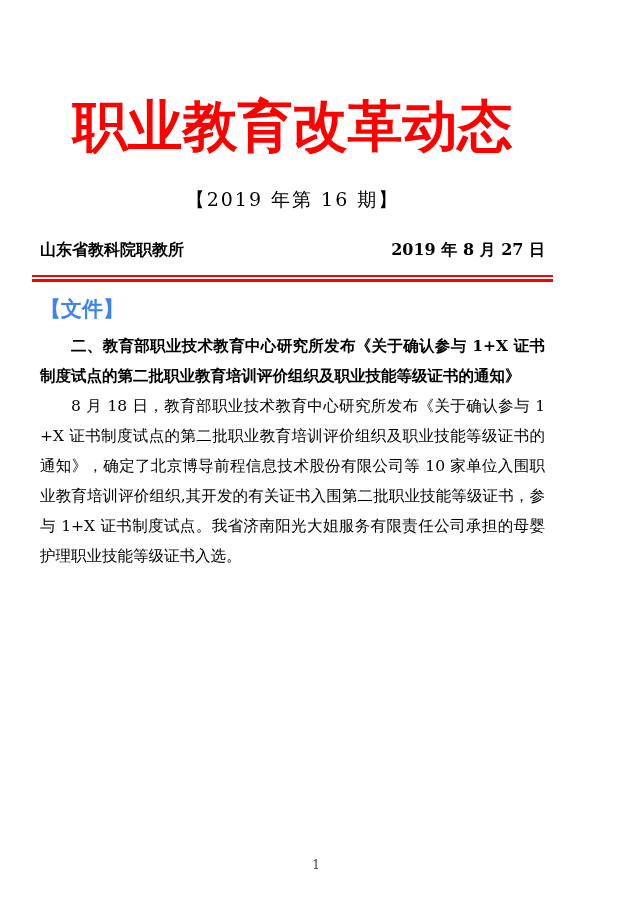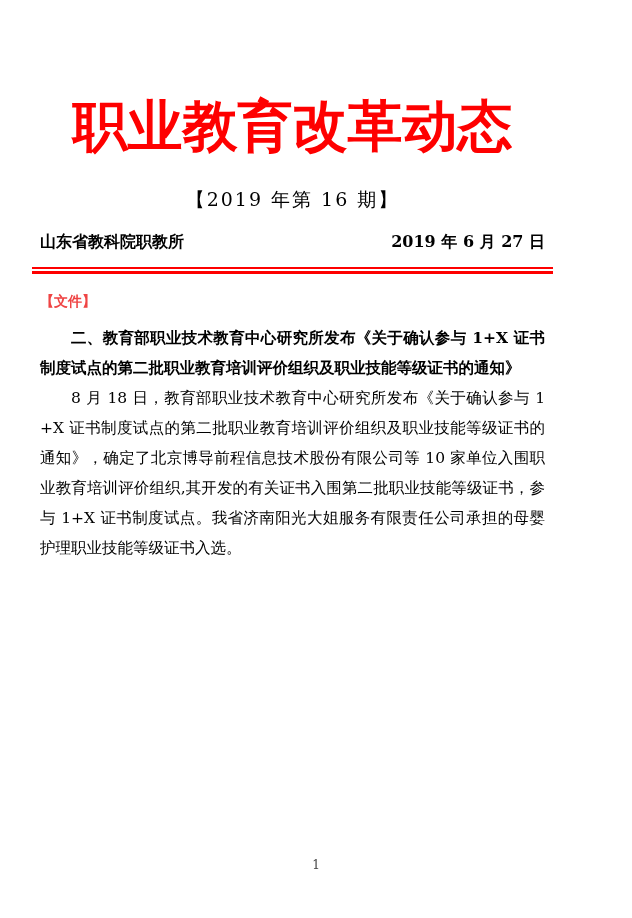--- a/index.html
+++ b/index.html
@@ -30,42 +30,42 @@
     font-family: "DejaVu Serif", serif;
   }
   .issue-line {
     margin-top: 16px;
     font-size: 19px;
     line-height: 26px;
     text-align: center;
     letter-spacing: 2px;
   }
   .header-row {
-    margin-top: 20px;
+    margin-top: 28px;
     display: flex;
     justify-content: space-between;
     align-items: baseline;
     font-weight: bold;
     font-size: 16px;
     line-height: 20px;
   }
   .red-rule {
     margin: 15px -8px 0 -8px;
     height: 2px;
     background: #ffffff;
     border-top: 2px solid #fe0000;
     border-bottom: 3px solid #fe0000;
   }
   .section-label {
     margin-top: 14px;
     font-family: "DejaVu Sans", sans-serif;
     font-weight: bold;
-    font-size: 14px;
+    font-size: 21px;
     line-height: 27px;
-    color: #ef4444;
+    color: #3b82f6;
   }
   .articles {
     margin-top: 8px;
   }
   .par {
     margin: 0;
     font-size: 15.5px;
     line-height: 30px;
     text-align: justify;
     text-indent: 2em;
@@ -89,21 +89,21 @@
 
 <div class="page">
   <div class="content">
 
     <div class="doc-title">职业教育改革动态</div>
 
     <div class="issue-line">【2019 年第 16 期】</div>
 
     <div class="header-row">
       <span>山东省教科院职教所</span>
-      <span>2019 年 6 月 27 日</span>
+      <span>2019 年 8 月 27 日</span>
     </div>
 
     <div class="red-rule"></div>
 
     <div class="section-label">【文件】</div>
 
     <div class="articles">
 
       <div>
       </div>

